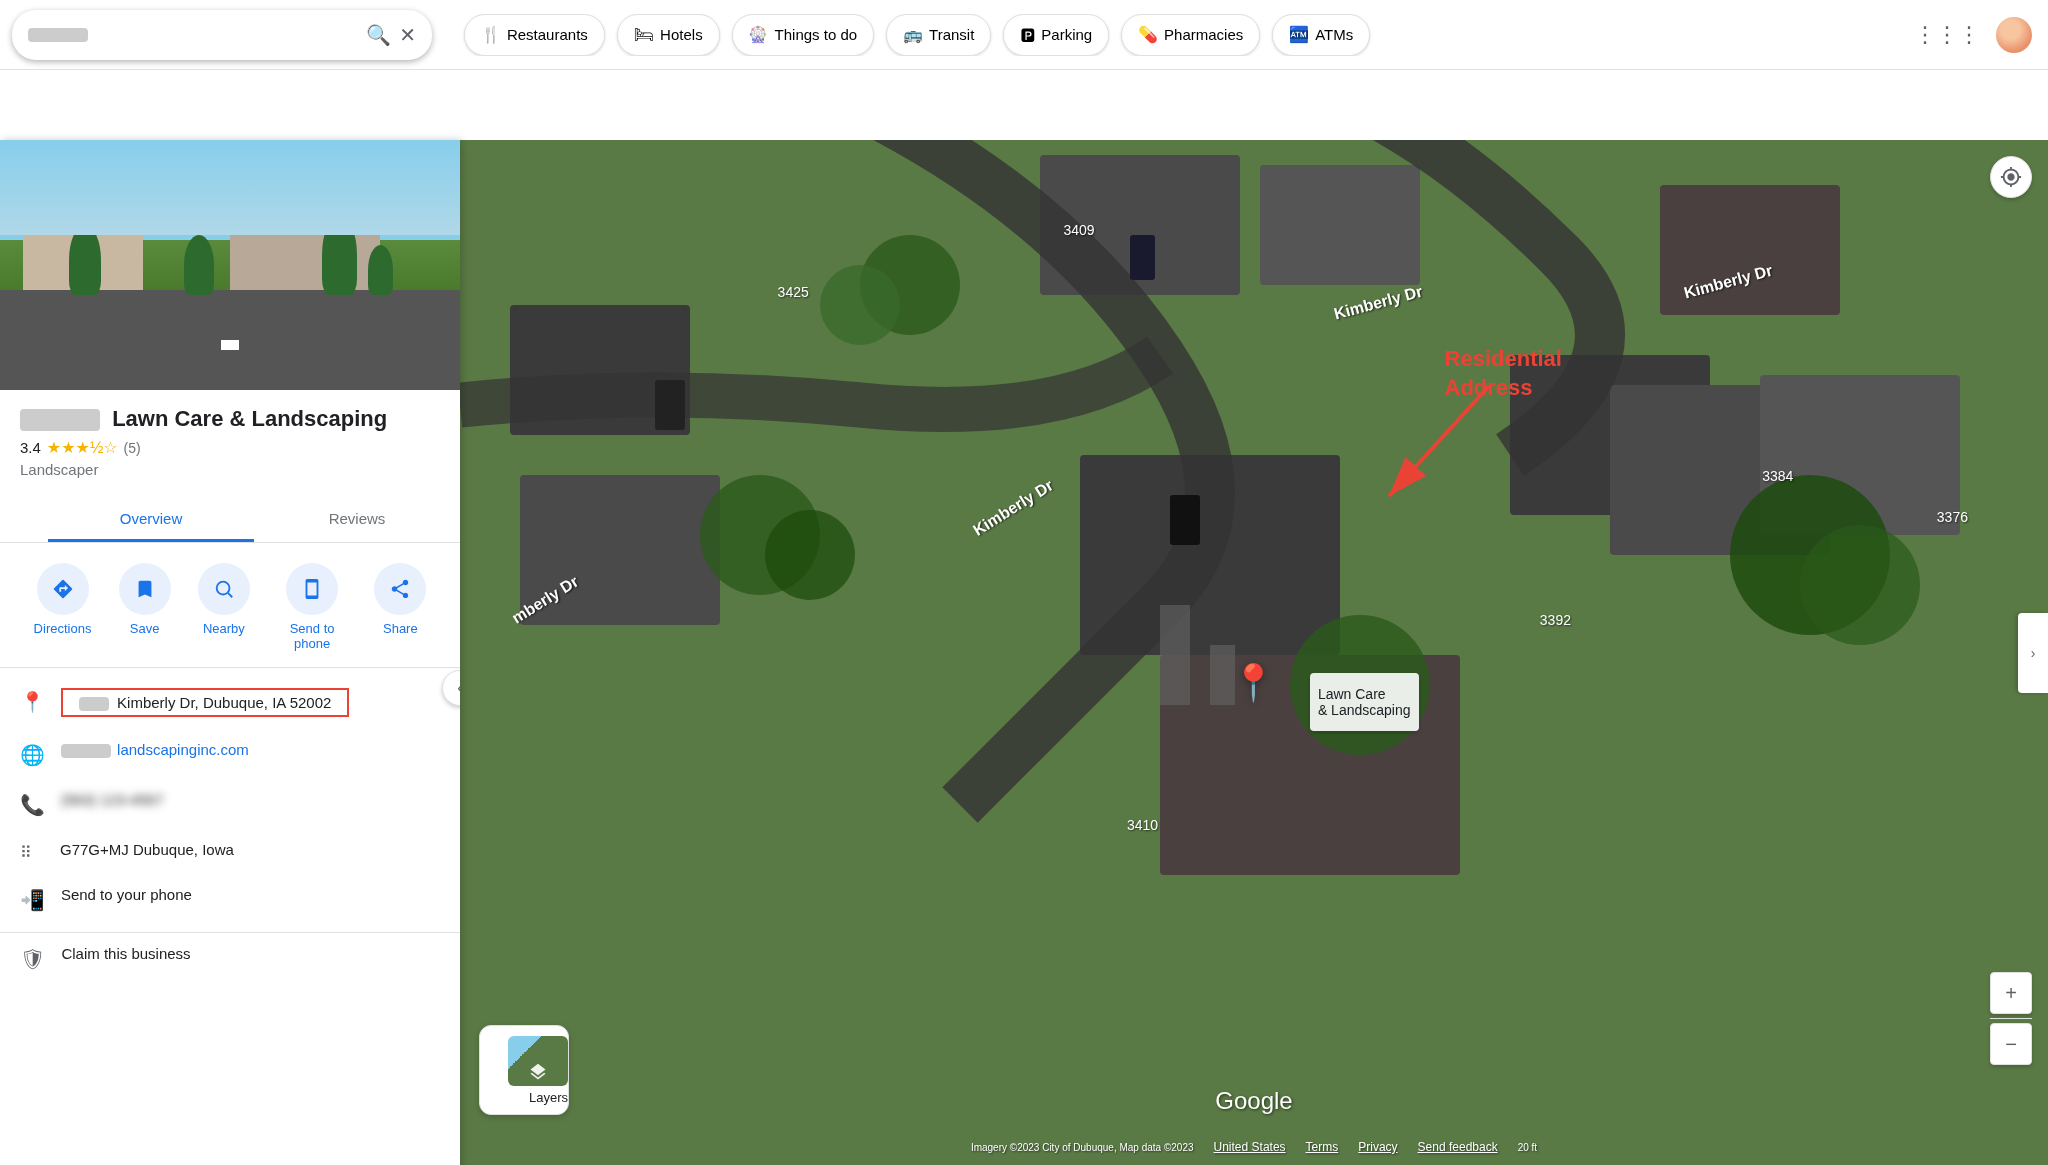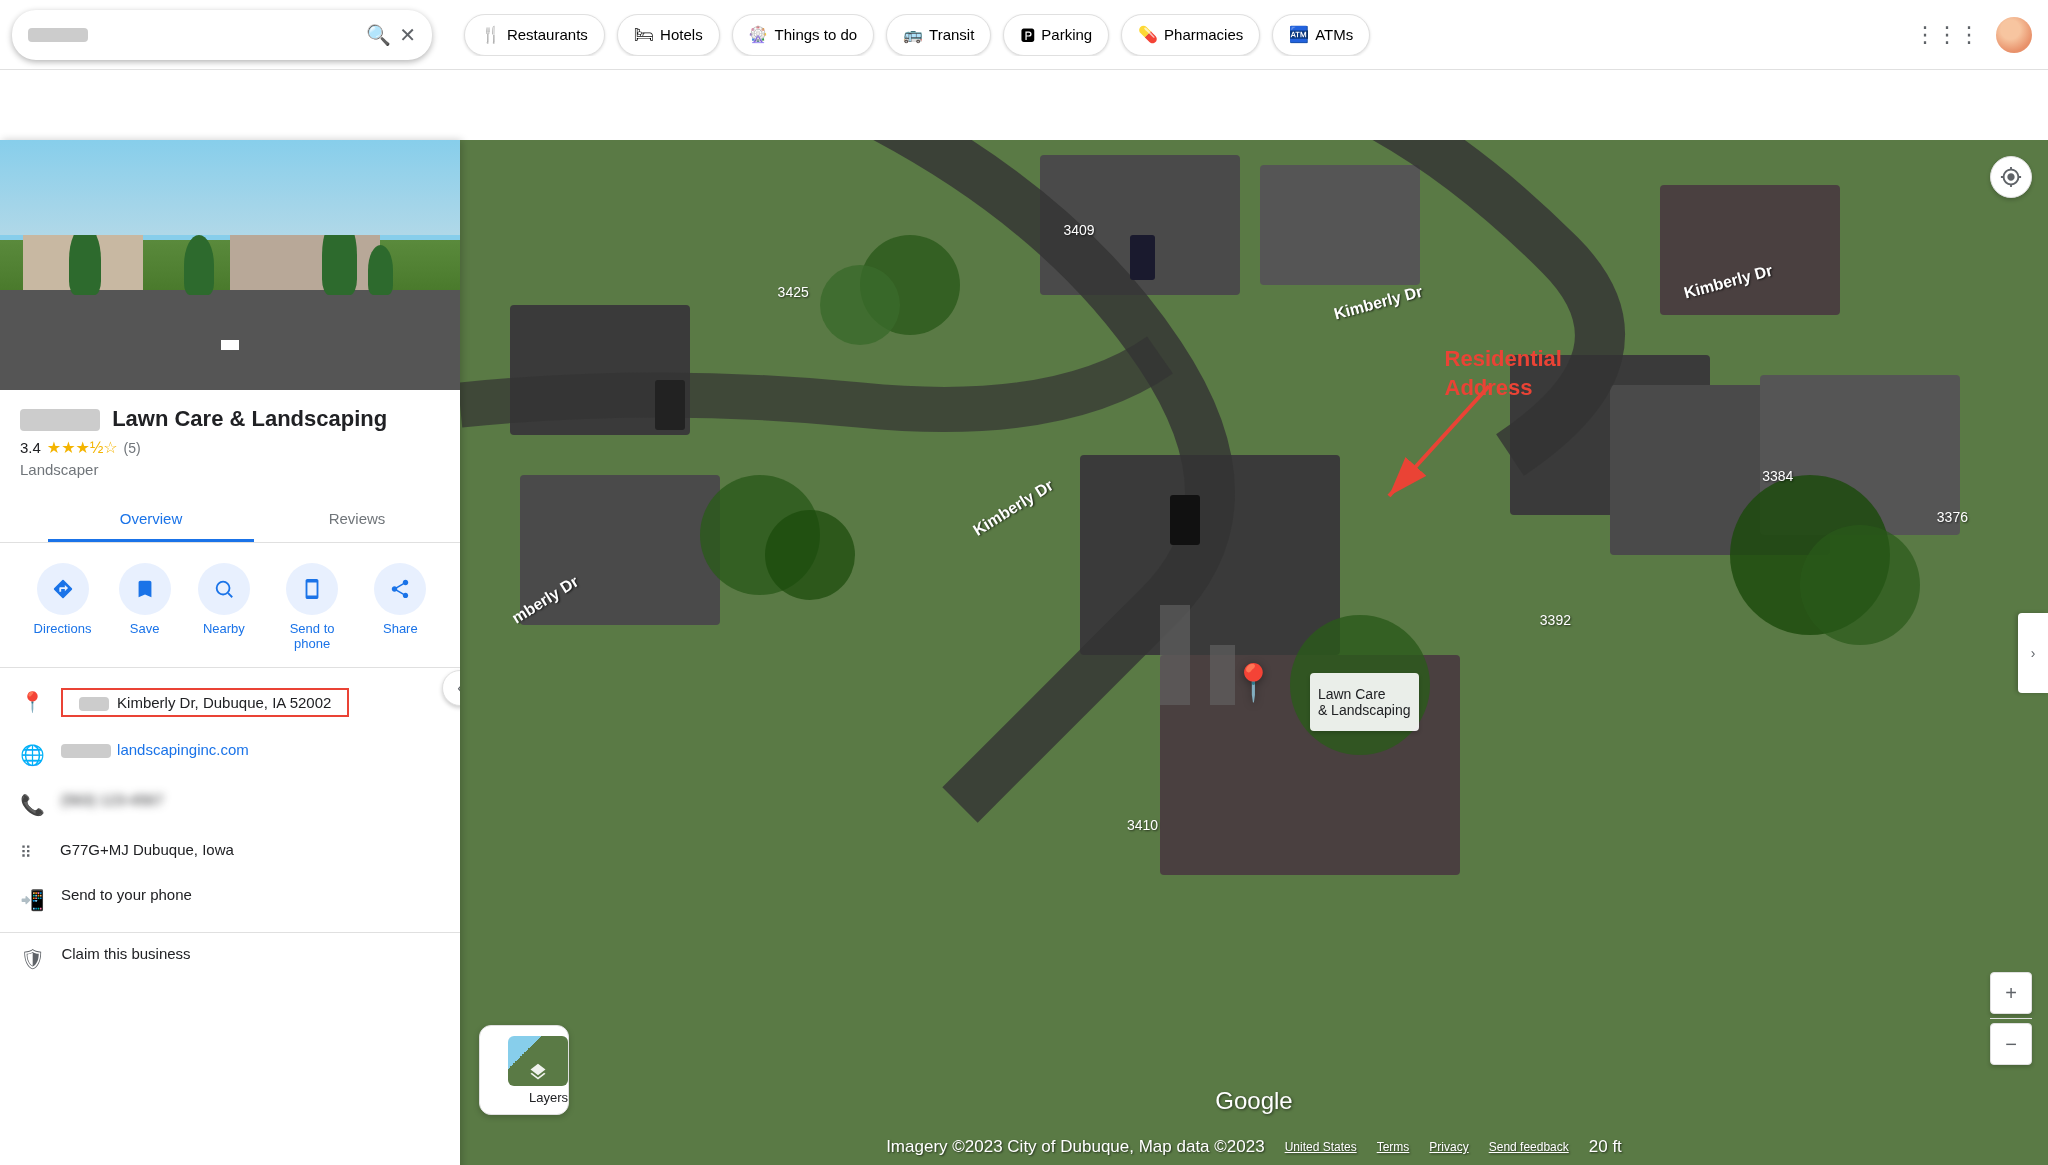--- a/index.html
+++ b/index.html
@@ -447,21 +447,21 @@
       left: 0;
       right: 0;
       height: 36px;
       display: flex;
       align-items: center;
       justify-content: center;
       gap: 20px;
       padding: 0 20px;
     }
     .map-bottom-text {
-      font-size: 17px;
+      font-size: 10px;
       color: #fff;
       text-shadow: 1px 1px 2px rgba(0,0,0,0.6);
     }
     .map-bottom-link {
       font-size: 12px;
       color: #fff;
       text-shadow: 1px 1px 2px rgba(0,0,0,0.6);
       cursor: pointer;
       text-decoration: underline;
     }

